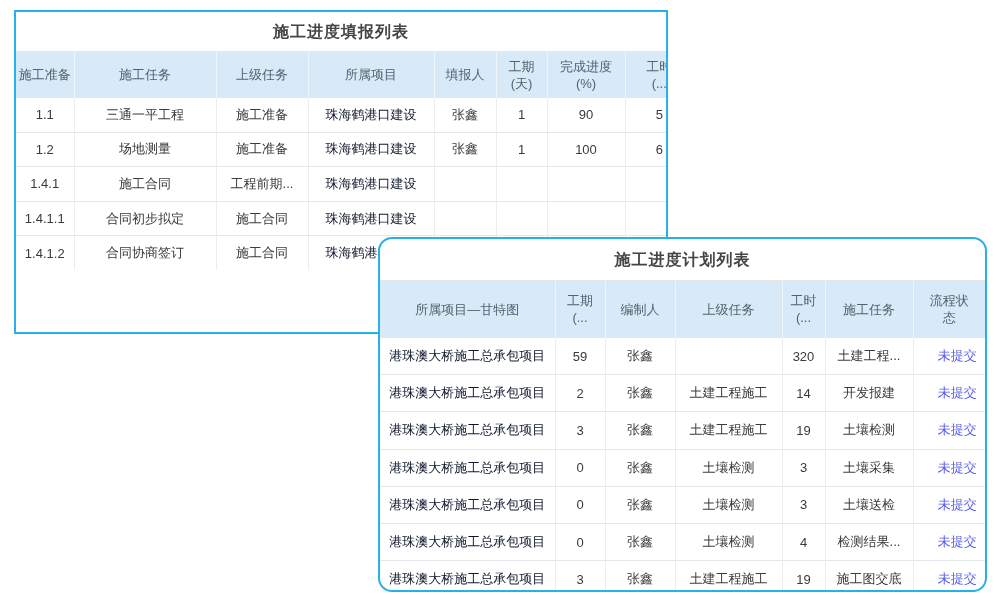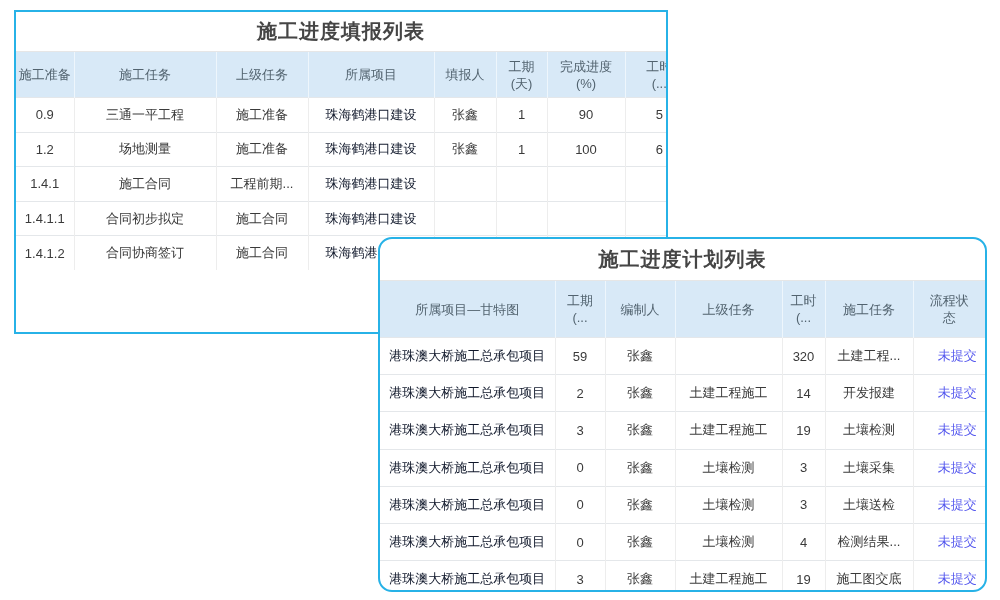--- a/index.html
+++ b/index.html
@@ -8,21 +8,21 @@
     background:#ffffff;
     font-family:"Liberation Sans","DejaVu Sans",sans-serif;
   }
   .card {
     position:absolute; box-sizing:border-box; background:#ffffff;
     border:2px solid #27b2e7; overflow:hidden;
   }
   #card1 { left:14px; top:10px;  width:654px; height:324px; z-index:1; }
   #card2 { left:378px; top:237px; width:609px; height:355px; z-index:2;border-radius:14px; }
   .card-title {
-    text-align:center; font-size:20px; font-weight:bold; color:#454545;
+    text-align:center; font-size:16px; font-weight:bold; color:#454545;
     border-bottom:1px solid #e6e6e6; letter-spacing:1px;
   }
   #card1 .card-title { height:39px; line-height:39px; }
   #card2 .card-title { height:41px; line-height:41px; }
   table { border-collapse:collapse; table-layout:fixed; }
   #t1 { width:677px; }
   #t2 { width:605px; }
   th {
     background:#d8e9f7; color:#52636f; font-weight:normal; font-size:13px;
     text-align:center; vertical-align:middle; padding:0; line-height:17px;
@@ -67,21 +67,21 @@
         <th><span class="l1">上级任务</span><span class="l2"></span></th>
         <th><span class="l1">所属项目</span><span class="l2"></span></th>
         <th><span class="l1">填报人</span><span class="l2"></span></th>
         <th><span class="l1">工期</span><span class="l2">(天)</span></th>
         <th><span class="l1">完成进度</span><span class="l2">(%)</span></th>
         <th><span class="l1">工时</span><span class="l2">(...</span></th>
       </tr>
     </thead>
     <tbody>
         <tr>
-          <td><span>0.9</span></td>
+          <td><span>1.1</span></td>
           <td><span>三通一平工程</span></td>
           <td><span>施工准备</span></td>
           <td><span class="link-blue">珠海鹤港口建设</span></td>
           <td><span>张鑫</span></td>
           <td><span>1</span></td>
           <td><span>90</span></td>
           <td><span>5</span></td>
         </tr>
         <tr>
           <td><span>1.2</span></td>

